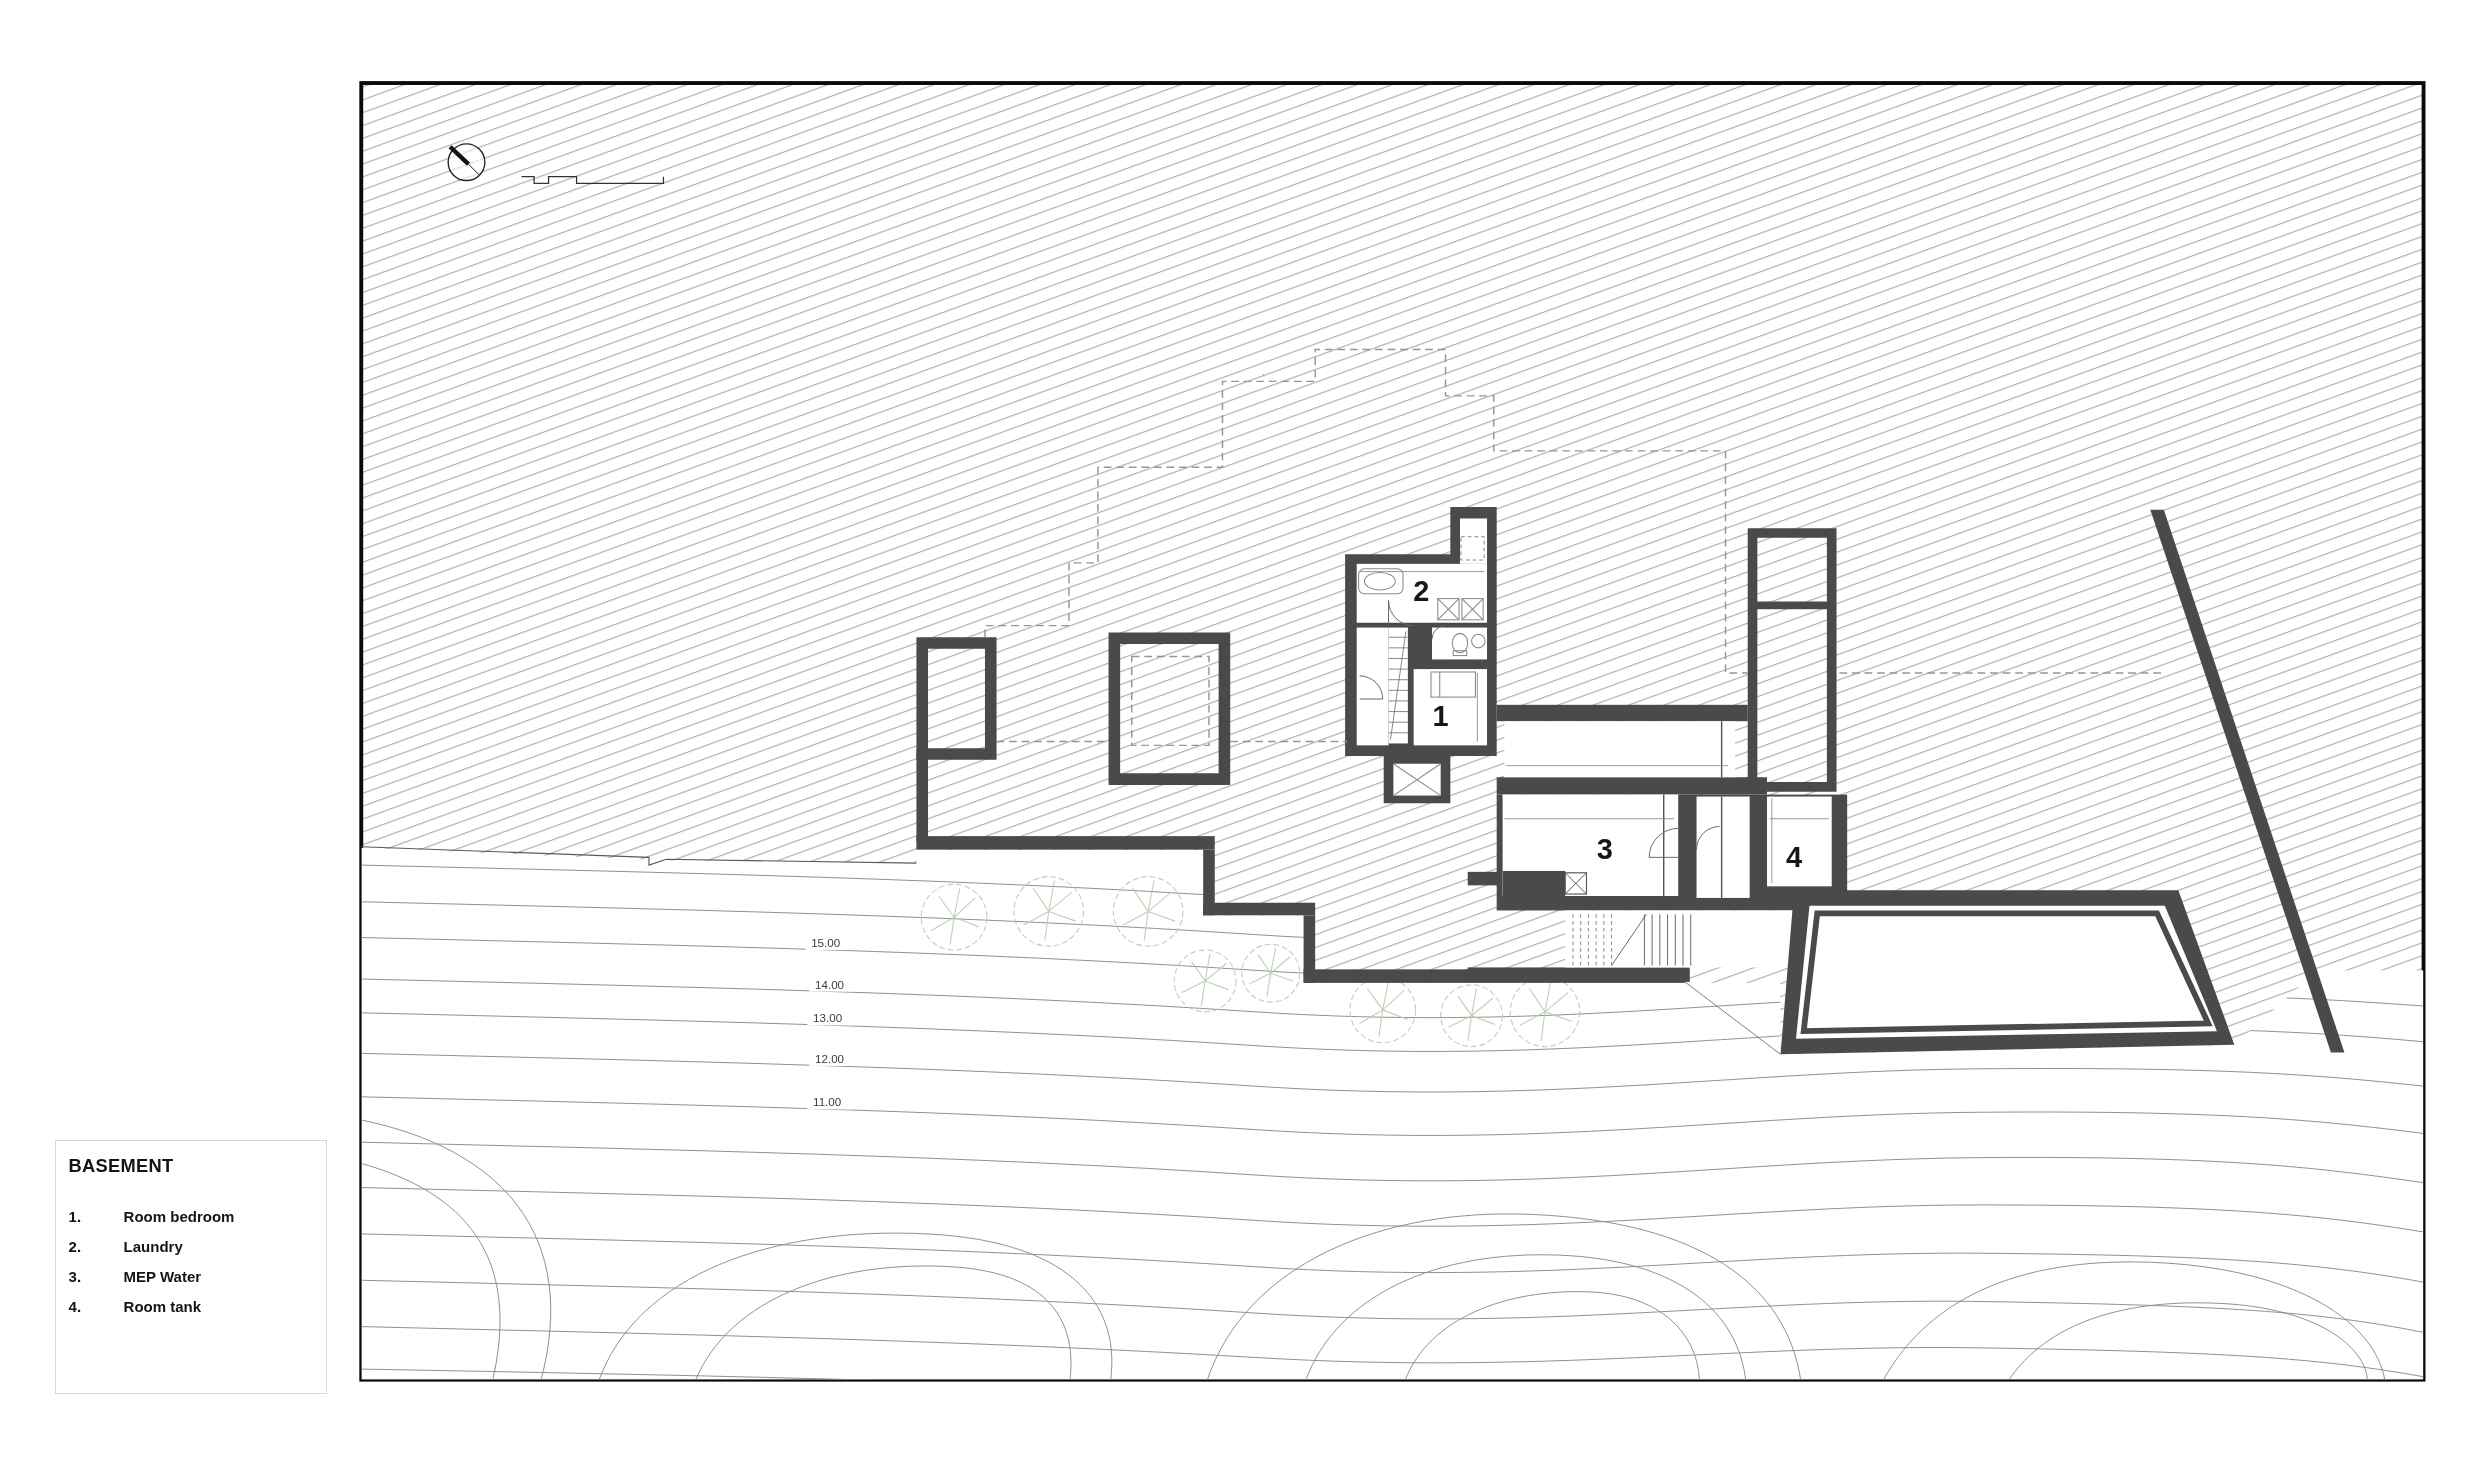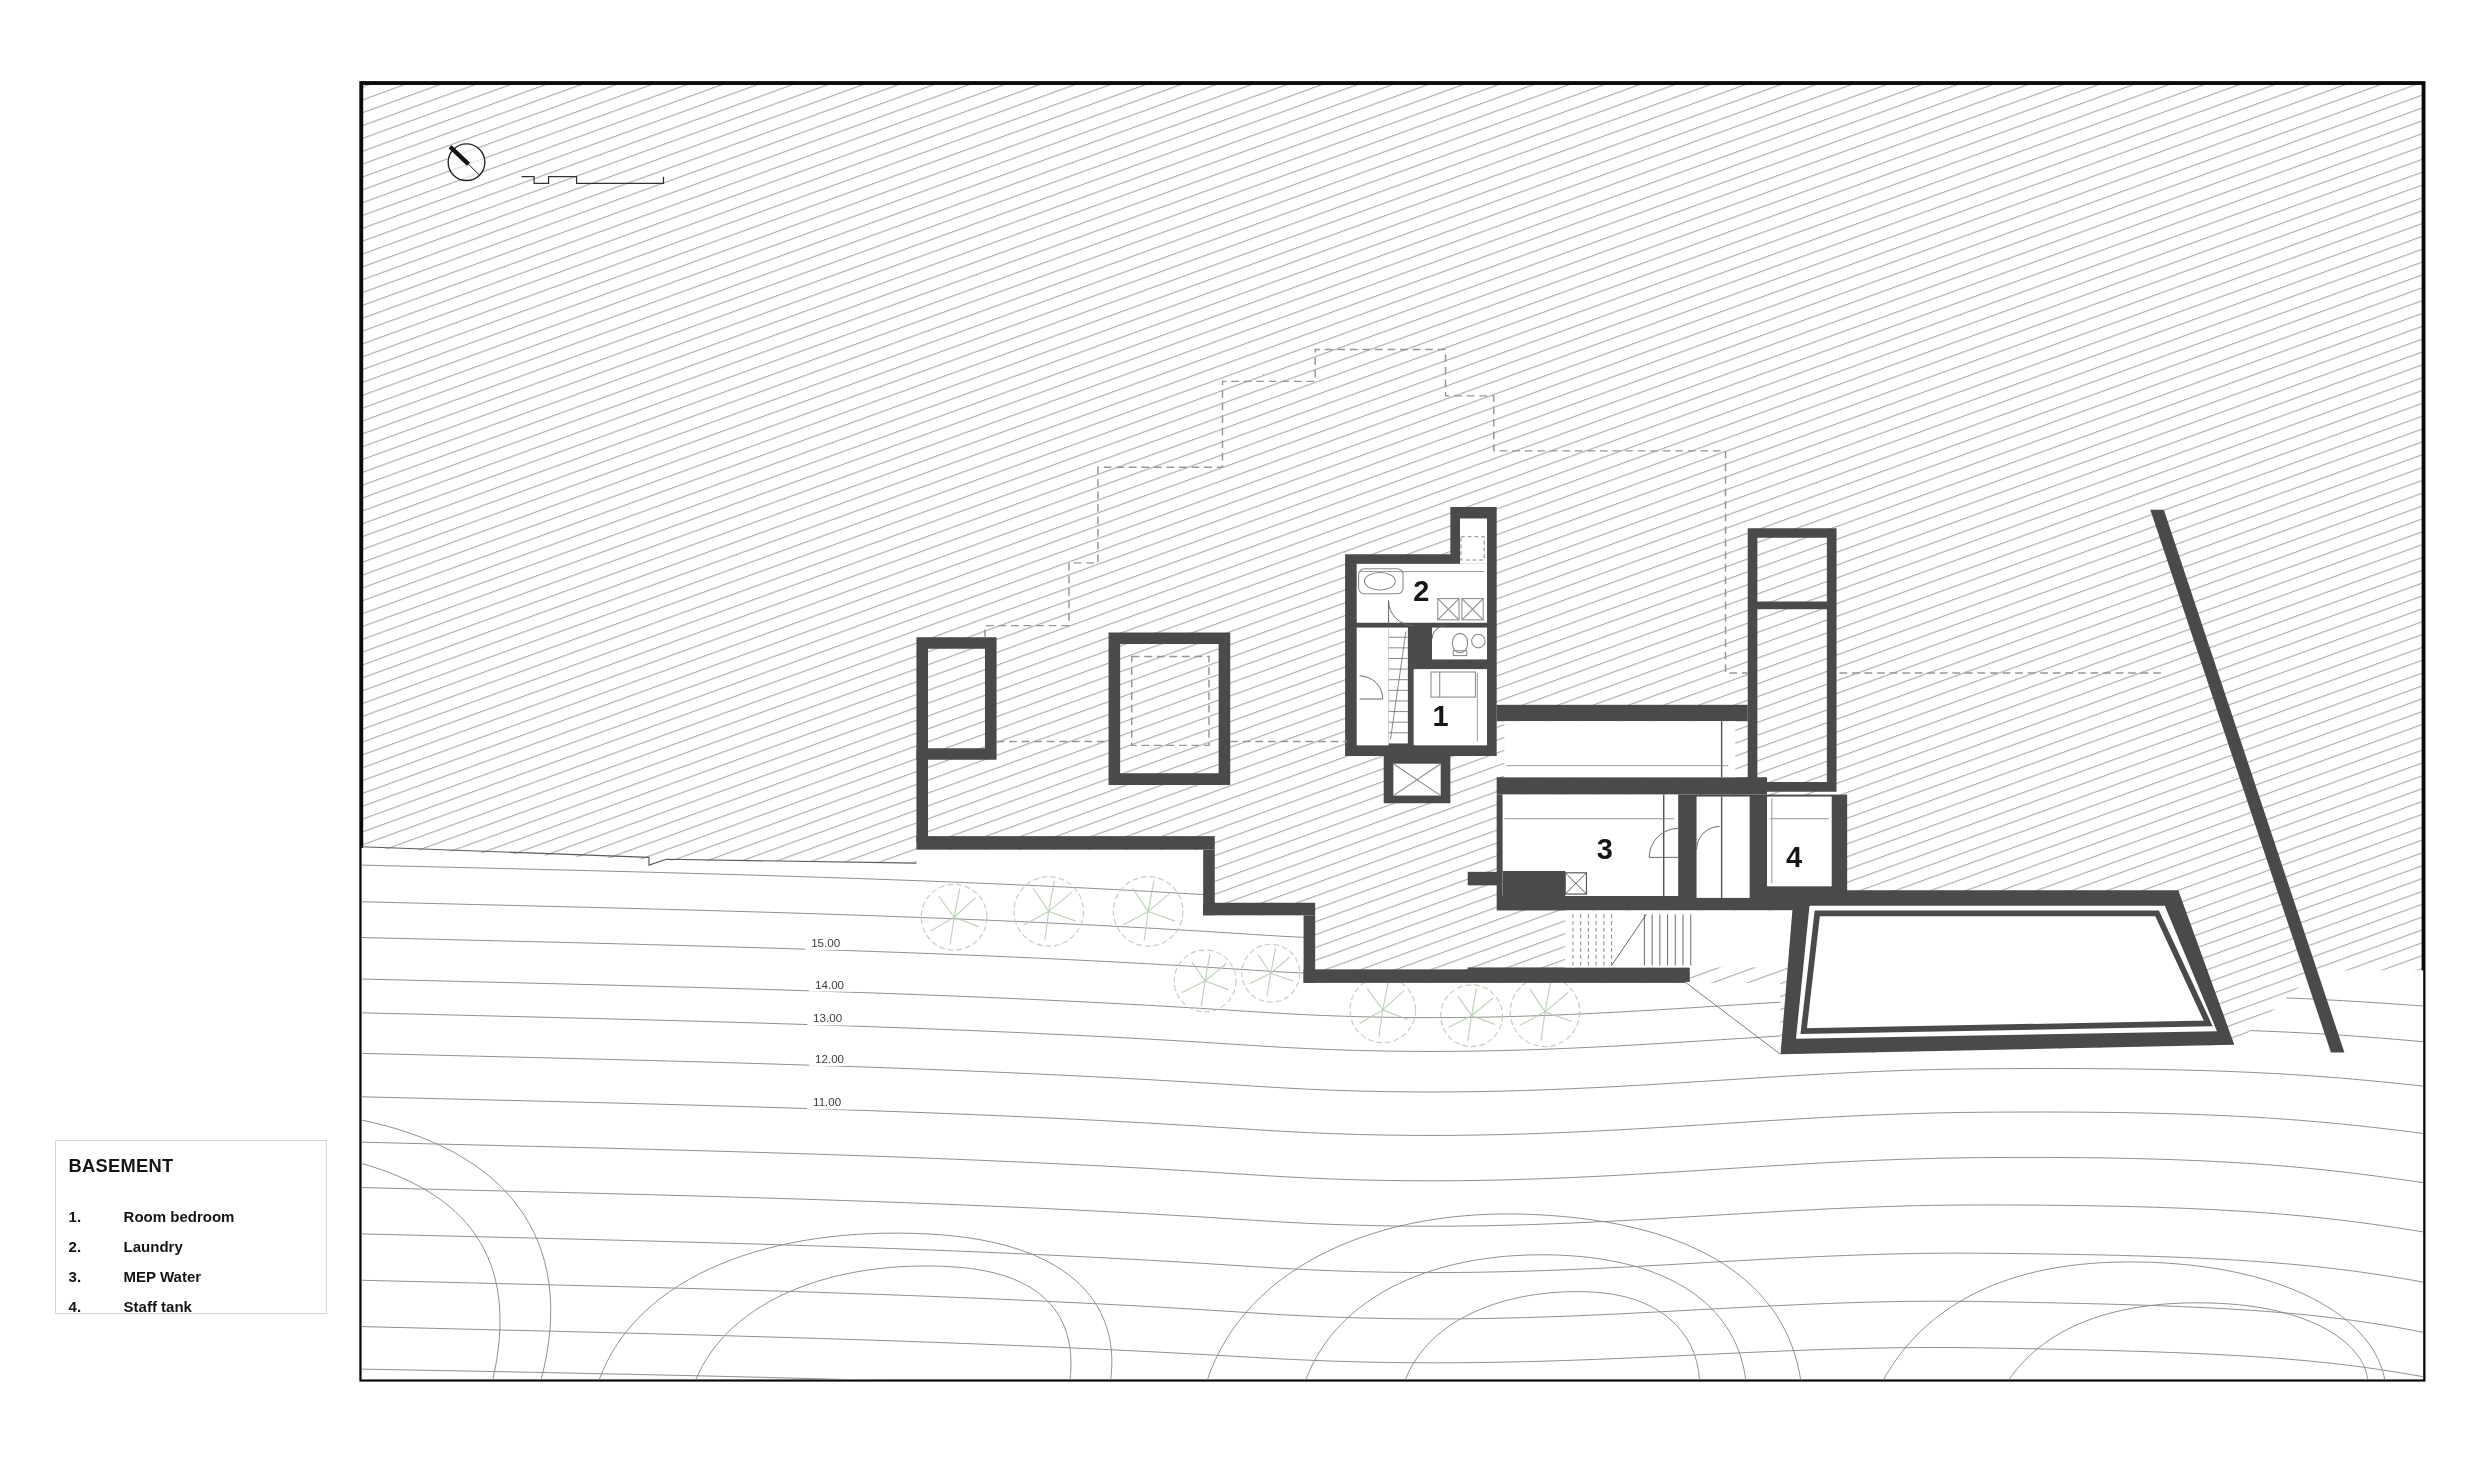--- a/index.html
+++ b/index.html
@@ -1,19 +1,19 @@
 <!DOCTYPE html>
 <html><head>
 <meta charset="utf-8">
 <style>
   html,body{margin:0;padding:0;background:#fff;}
   body{width:2472px;height:1483px;position:relative;overflow:hidden;
        font-family:"Liberation Sans",sans-serif;}
   svg{position:absolute;left:0;top:0;}
-  .legend{position:absolute;left:55px;top:1140px;width:272px;height:174px;
+  .legend{position:absolute;left:55px;top:1140px;width:272px;height:254px;
           background:#fff;border:1.9px solid #d6d6d6;box-sizing:border-box;
           padding:13.5px 0 0 12.6px;color:#151515;}
   .legend-title{font-size:18.3px;font-weight:bold;letter-spacing:0.3px;margin:0 0 25px 0;}
   .legend-row{display:flex;font-size:15px;font-weight:600;line-height:30px;}
   .legend-num{width:55px;flex:none;}
   .rooms text{font-weight:bold;font-size:30px;fill:#161616;text-anchor:middle;}
   .contour-label{font-size:12px;fill:#3c3c3c;}
 </style>
 </head>
 <body>
@@ -254,16 +254,16 @@
   <div class="legend-row">
     <span class="legend-num">2.</span>
     <span>Laundry</span>
   </div>
   <div class="legend-row">
     <span class="legend-num">3.</span>
     <span>MEP Water</span>
   </div>
   <div class="legend-row">
     <span class="legend-num">4.</span>
-    <span>Staff tank</span>
+    <span>Room tank</span>
   </div>
 </div>
 
 
 </body></html>

